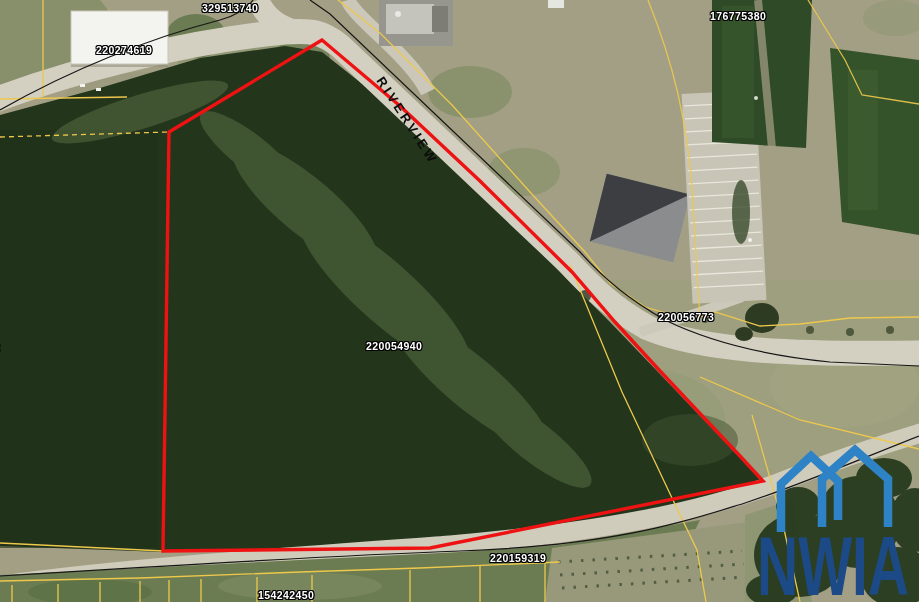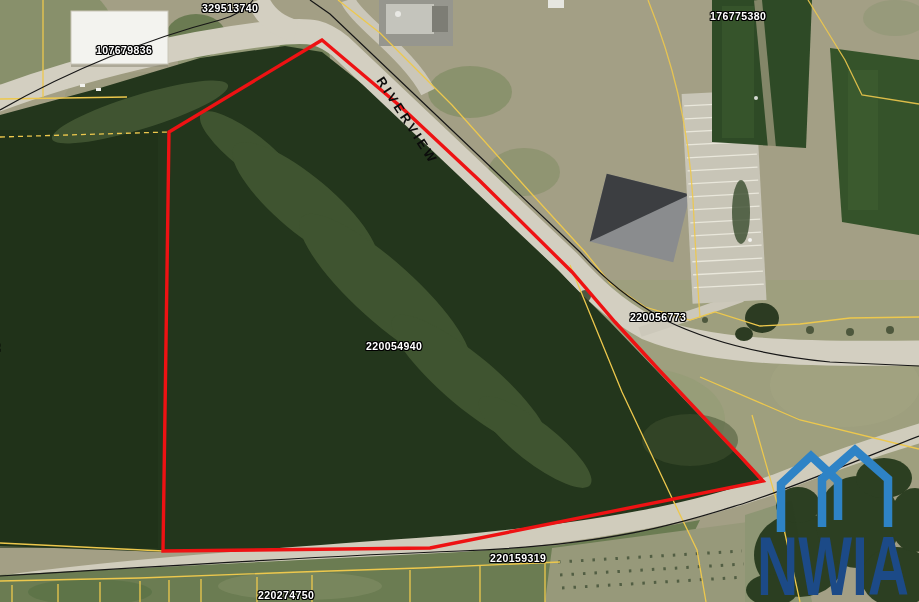--- a/index.html
+++ b/index.html
@@ -174,22 +174,22 @@
     <g>
       <g fill="none" stroke="#2e83c6" stroke-width="8.5" stroke-linejoin="miter">
         <path d="M 781,532 L 781,484 811,456 838,481 838,520"></path>
         <path d="M 822,527 L 822,479 855,450 888,479 888,527"></path>
       </g>
       <text x="757" y="595" font-family="Liberation Sans, sans-serif" font-weight="bold" font-size="84" fill="#1c4a87" textLength="152" lengthAdjust="spacingAndGlyphs">NWIA</text>
     </g>
   </svg>
 
   <div class="parcel-label" style="left:202px;top:2px">329513740</div>
-  <div class="parcel-label" style="left:96px;top:44px">107679836</div>
+  <div class="parcel-label" style="left:96px;top:44px">220274619</div>
   <div class="parcel-label" style="left:710px;top:10px">176775380</div>
-  <div class="parcel-label" style="left:630px;top:311px">220056773</div>
+  <div class="parcel-label" style="left:658px;top:311px">220056773</div>
   <div class="parcel-label" style="left:366px;top:340px">220054940</div>
-  <div class="parcel-label" style="left:258px;top:589px">220274750</div>
+  <div class="parcel-label" style="left:258px;top:589px">154242450</div>
   <div class="parcel-label" style="left:490px;top:552px">220159319</div>
   <div class="parcel-label" style="left:-6px;top:341px">2</div>
 
   <div class="road-label">RIVERVIEW</div>
 </div>
 
 </body></html>

